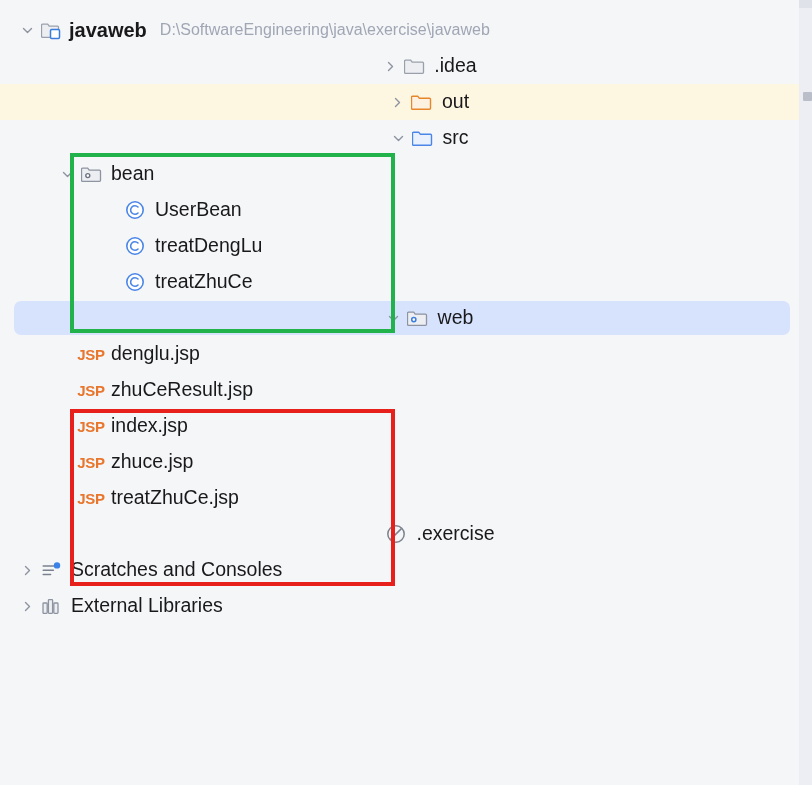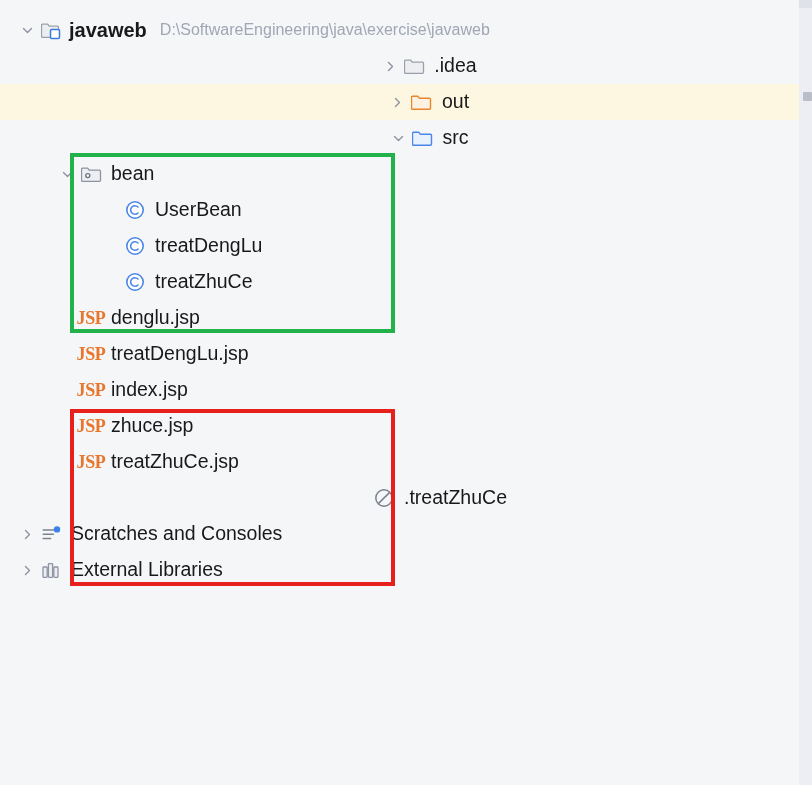--- a/index.html
+++ b/index.html
@@ -42,22 +42,22 @@
   .arrow svg { display:block; }
   .arrow.empty svg { visibility: hidden; }
 
   .icon {
     width: 26px; height: 36px;
     flex: 0 0 26px;
     display: flex; align-items: center; justify-content: center;
   }
   .icon svg { display: block; }
   .icon.jsp {
-    font-family: Liberation Serif, serif;
-    font-size: 18px;
+    font-family: Liberation Sans, sans-serif;
+    font-size: 15px;
     font-weight: 700;
     color: #e8762c;
     letter-spacing: -0.3px;
   }
 
   .label {
     font-size: 19.5px;
     color: #19191c;
     padding-left: 7px;
     line-height: 1;
@@ -222,33 +222,48 @@
           <svg width="11" height="11" viewBox="0 0 11 11"></svg>
         </span>
         <span class="icon">
           <svg width="20" height="20" viewBox="0 0 20 20">
             <circle cx="10" cy="10" r="8.2" fill="#ffffff" stroke="#4a86e8" stroke-width="1.6"></circle>
             <path d="M13.0 7.0 A4.3 4.3 0 1 0 13.0 13.0" fill="none" stroke="#4a86e8" stroke-width="1.6" stroke-linecap="round"></path>
           </svg>
         </span>
         <span class="label">treatZhuCe</span>
       </div>
+      <div class="row ind-1 selected">
+        <div class="sel-bg"></div>
+        <span class="arrow">
+          <svg width="11" height="11" viewBox="0 0 11 11">
+            <path d="M1.5 3.5 L5.5 7.5 L9.5 3.5" fill="none" stroke="#8d93a0" stroke-width="1.4" stroke-linecap="round" stroke-linejoin="round"></path>
+          </svg>
+        </span>
+        <span class="icon">
+          <svg width="21" height="19" viewBox="0 0 21 19">
+            <path d="M1.5 3.2 h5.2 l1.5 2.0 h10.3 a1 1 0 0 1 1 1 v9.1 a1 1 0 0 1 -1 1 h-17 a1 1 0 0 1 -1 -1 v-11.1 a1 1 0 0 1 1 -1 z" fill="#eceef2" stroke="#8d93a0" stroke-width="1.3" stroke-linejoin="round"></path>
+            <circle cx="6.8" cy="10.6" r="2.1" fill="#ffffff" stroke="#3b7ddd" stroke-width="1.5"></circle>
+          </svg>
+        </span>
+        <span class="label">web</span>
+      </div>
       <div class="row ind-2">
         <span class="arrow empty">
           <svg width="11" height="11" viewBox="0 0 11 11"></svg>
         </span>
         <span class="icon jsp">JSP</span>
         <span class="label">denglu.jsp</span>
       </div>
       <div class="row ind-2">
         <span class="arrow empty">
           <svg width="11" height="11" viewBox="0 0 11 11"></svg>
         </span>
         <span class="icon jsp">JSP</span>
-        <span class="label">treatDengLu.jsp</span>
+        <span class="label">zhuCeResult.jsp</span>
       </div>
       <div class="row ind-2">
         <span class="arrow empty">
           <svg width="11" height="11" viewBox="0 0 11 11"></svg>
         </span>
         <span class="icon jsp">JSP</span>
         <span class="label">index.jsp</span>
       </div>
       <div class="row ind-2">
         <span class="arrow empty">
@@ -267,21 +282,21 @@
       <div class="row ind-1">
         <span class="arrow empty">
           <svg width="11" height="11" viewBox="0 0 11 11"></svg>
         </span>
         <span class="icon">
           <svg width="20" height="20" viewBox="0 0 20 20">
             <circle cx="10" cy="10" r="8.2" fill="none" stroke="#7b828e" stroke-width="1.5"></circle>
             <line x1="4.6" y1="15.4" x2="15.4" y2="4.6" stroke="#7b828e" stroke-width="1.5"></line>
           </svg>
         </span>
-        <span class="label">.treatZhuCe</span>
+        <span class="label">.exercise</span>
       </div>
       <div class="row ind-0">
         <span class="arrow">
           <svg width="11" height="11" viewBox="0 0 11 11">
             <path d="M3.5 1.5 L7.5 5.5 L3.5 9.5" fill="none" stroke="#8d93a0" stroke-width="1.4" stroke-linecap="round" stroke-linejoin="round"></path>
           </svg>
         </span>
         <span class="icon">
           <svg width="21" height="19" viewBox="0 0 21 19">
             <line x1="2.2" y1="5.0" x2="15.0" y2="5.0" stroke="#7b828e" stroke-width="1.5" stroke-linecap="round"></line>

